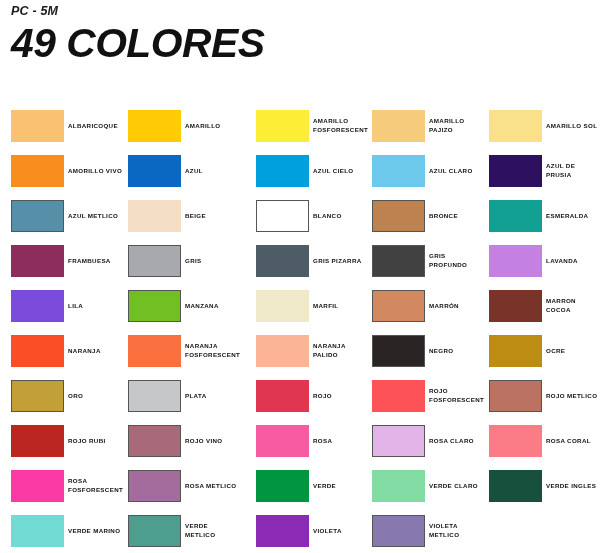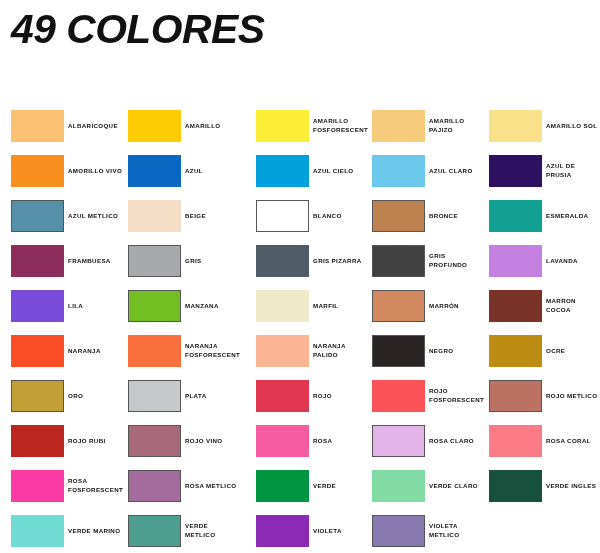--- a/index.html
+++ b/index.html
@@ -104,20 +104,21 @@
     text-transform: uppercase;
     white-space: pre-line;
   }
 </style>
 </head>
 <body>
 
 <div id="page">
 
   <div class="header">
+    <div class="header-kicker">PC - 5M</div>
     <div class="header-title">49 COLORES</div>
   </div>
 
   <div class="grid" id="swatch-grid">
       <div class="row">
         <div class="cell c0">
           <div class="swatch" style="background-color: rgb(251, 193, 115);"></div>
           <div class="swatch-label">ALBARICOQUE</div>
         </div>
         <div class="cell c1">

